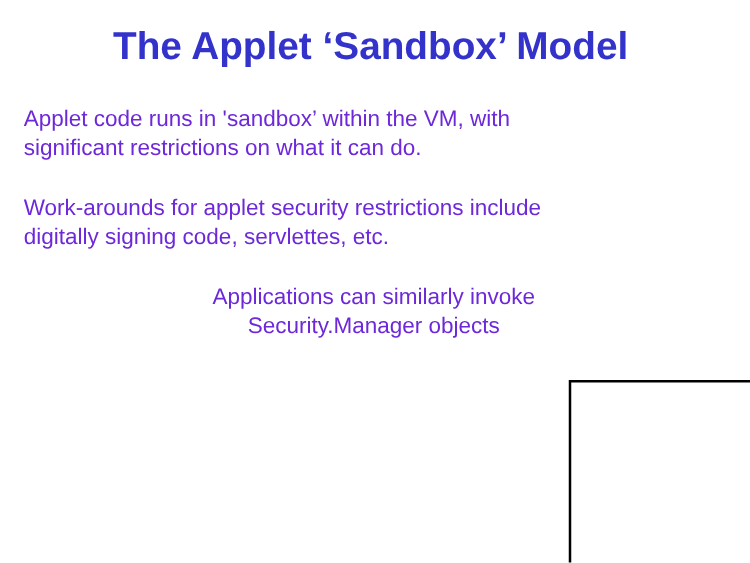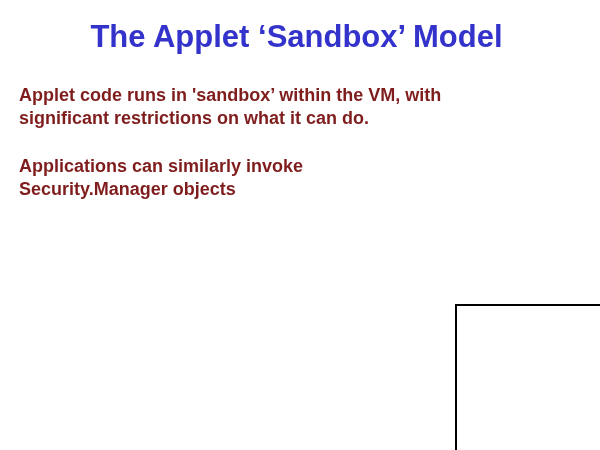--- a/index.html
+++ b/index.html
@@ -35,28 +35,29 @@
     white-space: nowrap;
   }
   #body-block {
     position: absolute;
     left: 19px;
     top: 84px;
     width: 560px;
   }
   .para {
     font-size: 18px;
-    font-weight: bold;
-    color: #7f1d1d;
+    font-weight: normal;
+    color: #6d28d9;
     line-height: 23px;
     margin: 0 0 25px 0;
     white-space: pre-line;
   }
   .para:last-child {
     margin-bottom: 0;
+    text-align: center;
   }
   #corner-box {
     position: absolute;
     left: 455px;
     top: 304px;
     width: 200px;
     height: 200px;
     border: 2px solid #000000;
     background: transparent;
     box-sizing: border-box;
@@ -65,19 +66,21 @@
 </head>
 <body>
 
 <div id="slide">
 
   <div id="slide-title">The Applet ‘Sandbox’ Model</div>
 
   <div id="body-block">
     <p class="para">Applet code runs in 'sandbox’ within the VM, with
 significant restrictions on what it can do.</p>
+    <p class="para">Work-arounds for applet security restrictions include
+digitally signing code, servlettes, etc.</p>
     <p class="para">Applications can similarly invoke
 Security.Manager objects</p>
   </div>
 
   <div id="corner-box"></div>
 
 </div>
 
 </body></html>

